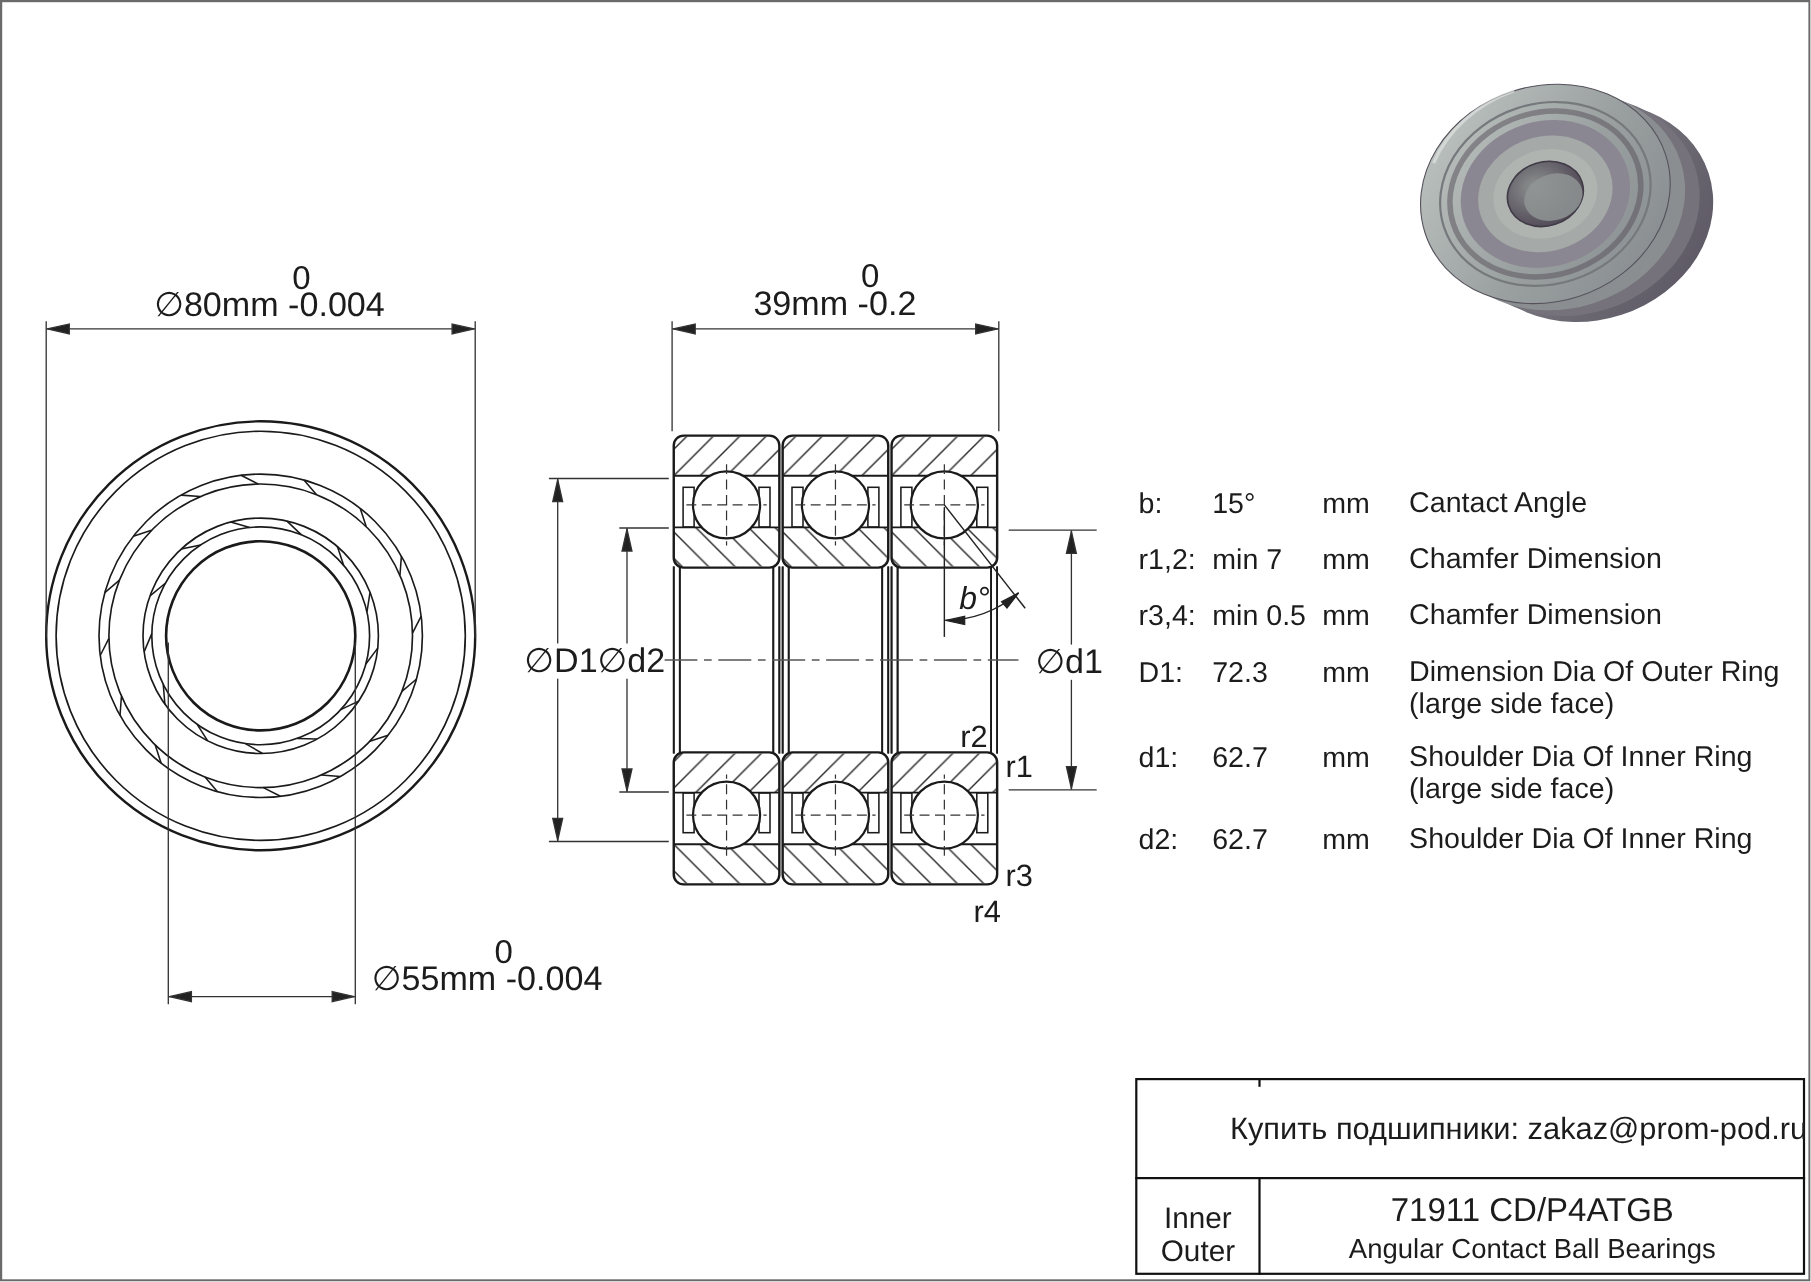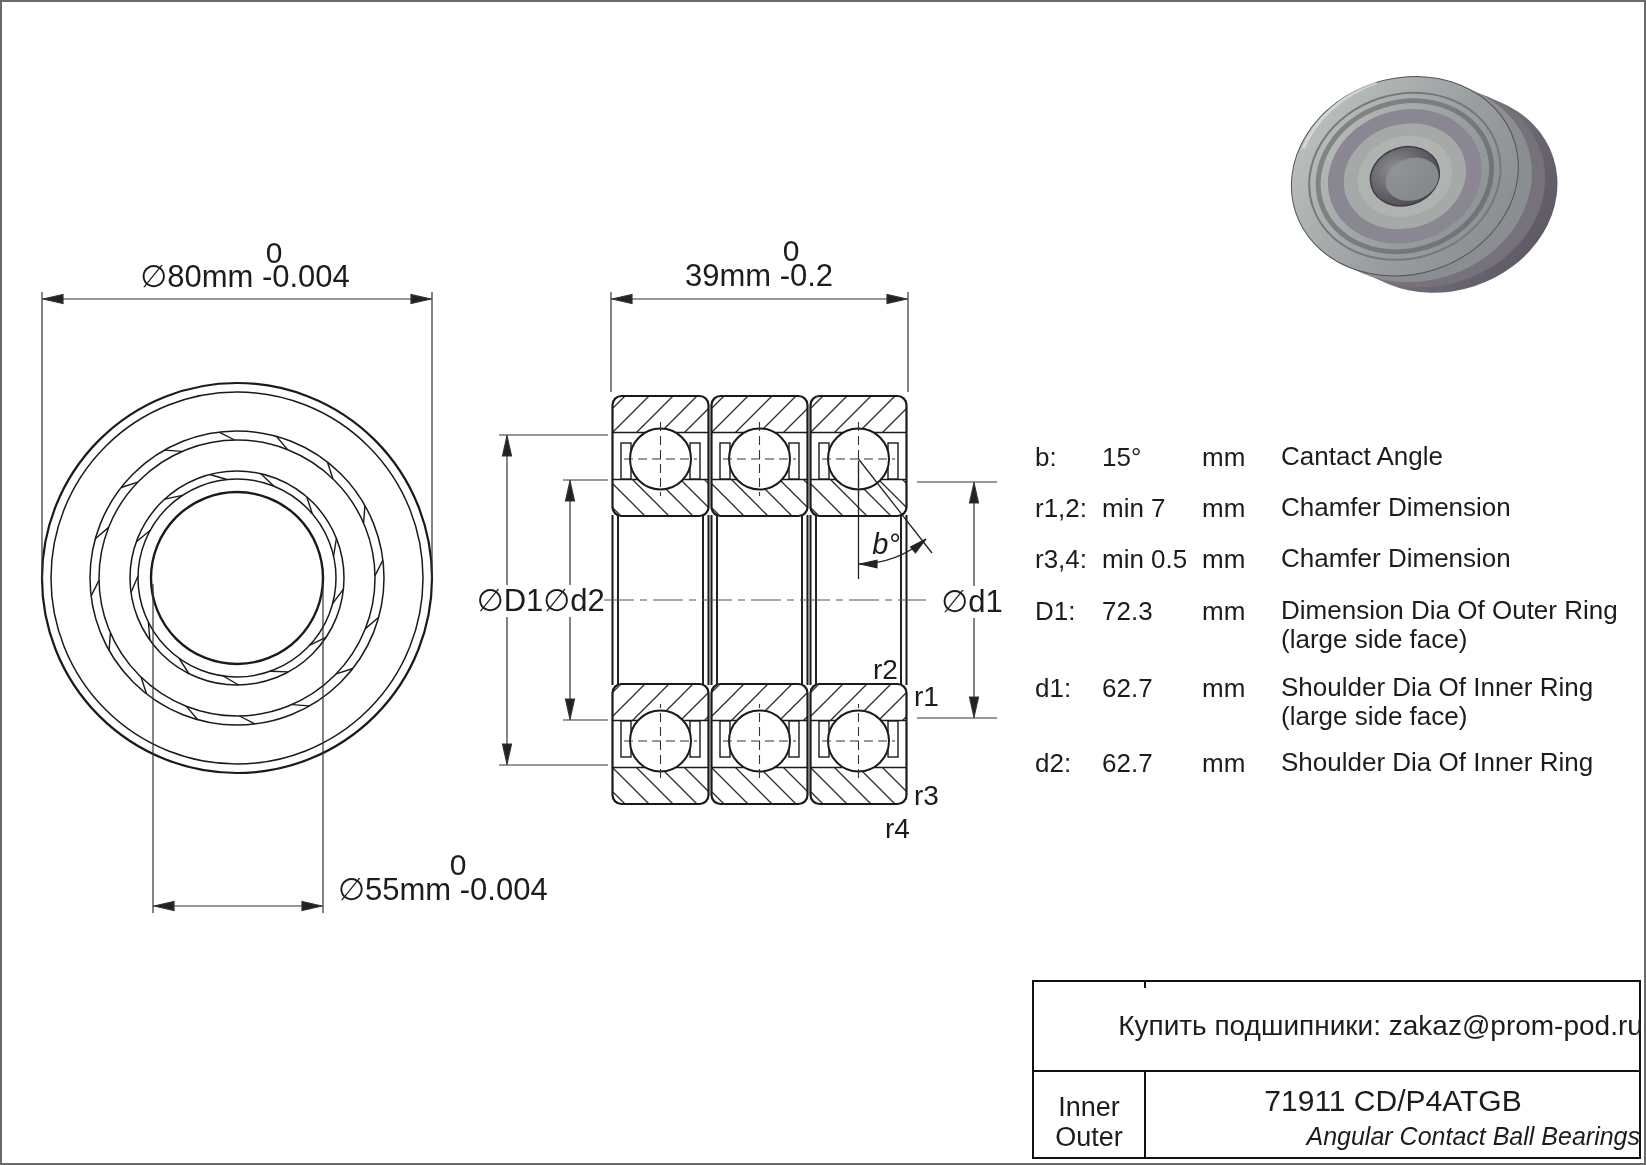--- a/index.html
+++ b/index.html
@@ -15,22 +15,22 @@
   .spec-row .c3{position:absolute;left:1279px;line-height:29px;}
   .tb-line{position:absolute;background:#111;}
   .tb-outer{position:absolute;left:1030px;top:978px;width:609px;height:179px;
             border:2px solid #111;box-sizing:border-box;}
   .tb-contact{position:absolute;left:1030px;top:1008px;width:609px;text-align:center;
               font-size:28px;padding-left:44px;}
   .tb-partlabel{position:absolute;left:1032px;top:1090px;width:110px;text-align:center;
                 font-size:27px;line-height:30px;}
   .tb-partnum{position:absolute;left:1144px;top:1082px;width:494px;text-align:center;
               font-size:30px;}
-  .tb-cat{position:absolute;left:1144px;top:1120px;width:494px;text-align:right;
-          font-size:25px;font-style:italic;}
+  .tb-cat{position:absolute;left:1144px;top:1120px;width:494px;text-align:center;
+          font-size:25px;}
 </style>
 </head>
 <body>
 
 <div id="page">
 
 <svg id="drawing" width="1646" height="1165" viewBox="0 0 1646 1165">
   <defs>
     <pattern id="hatchF" width="24" height="24" patternUnits="userSpaceOnUse">
       <path d="M0,24 L24,0 M-12,12 L12,-12 M12,36 L36,12" stroke="#2a2a2a" stroke-width="1.3" fill="none"></path>

